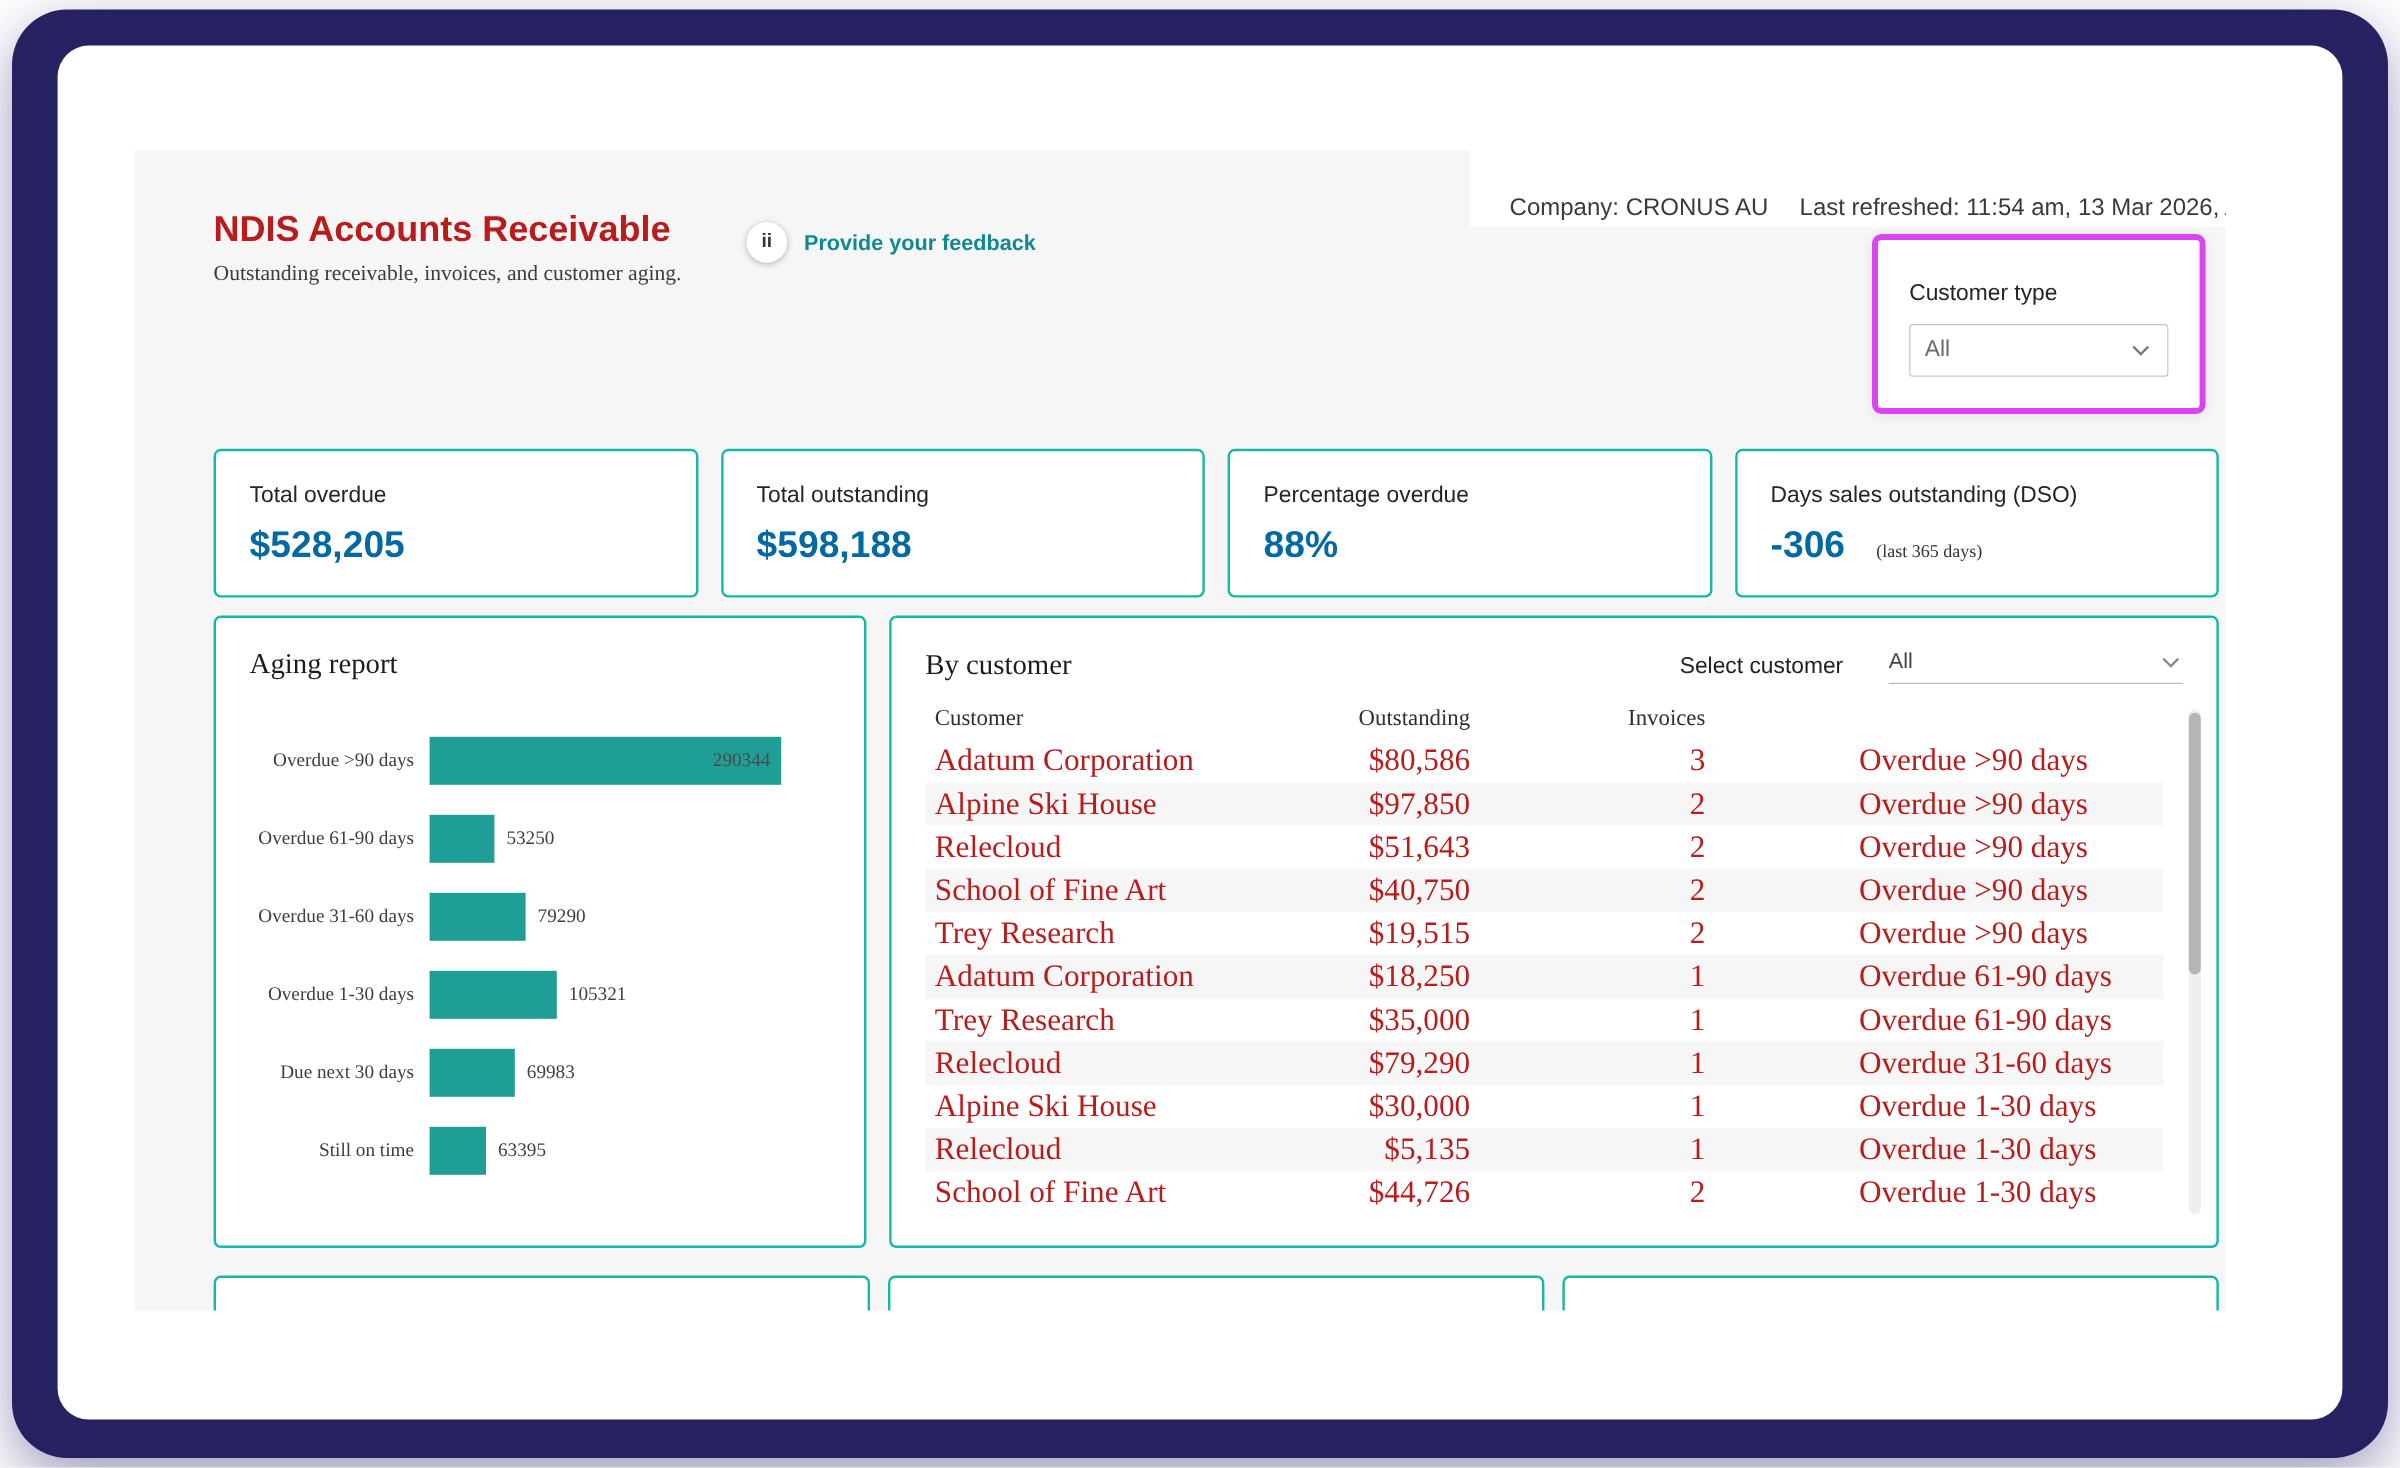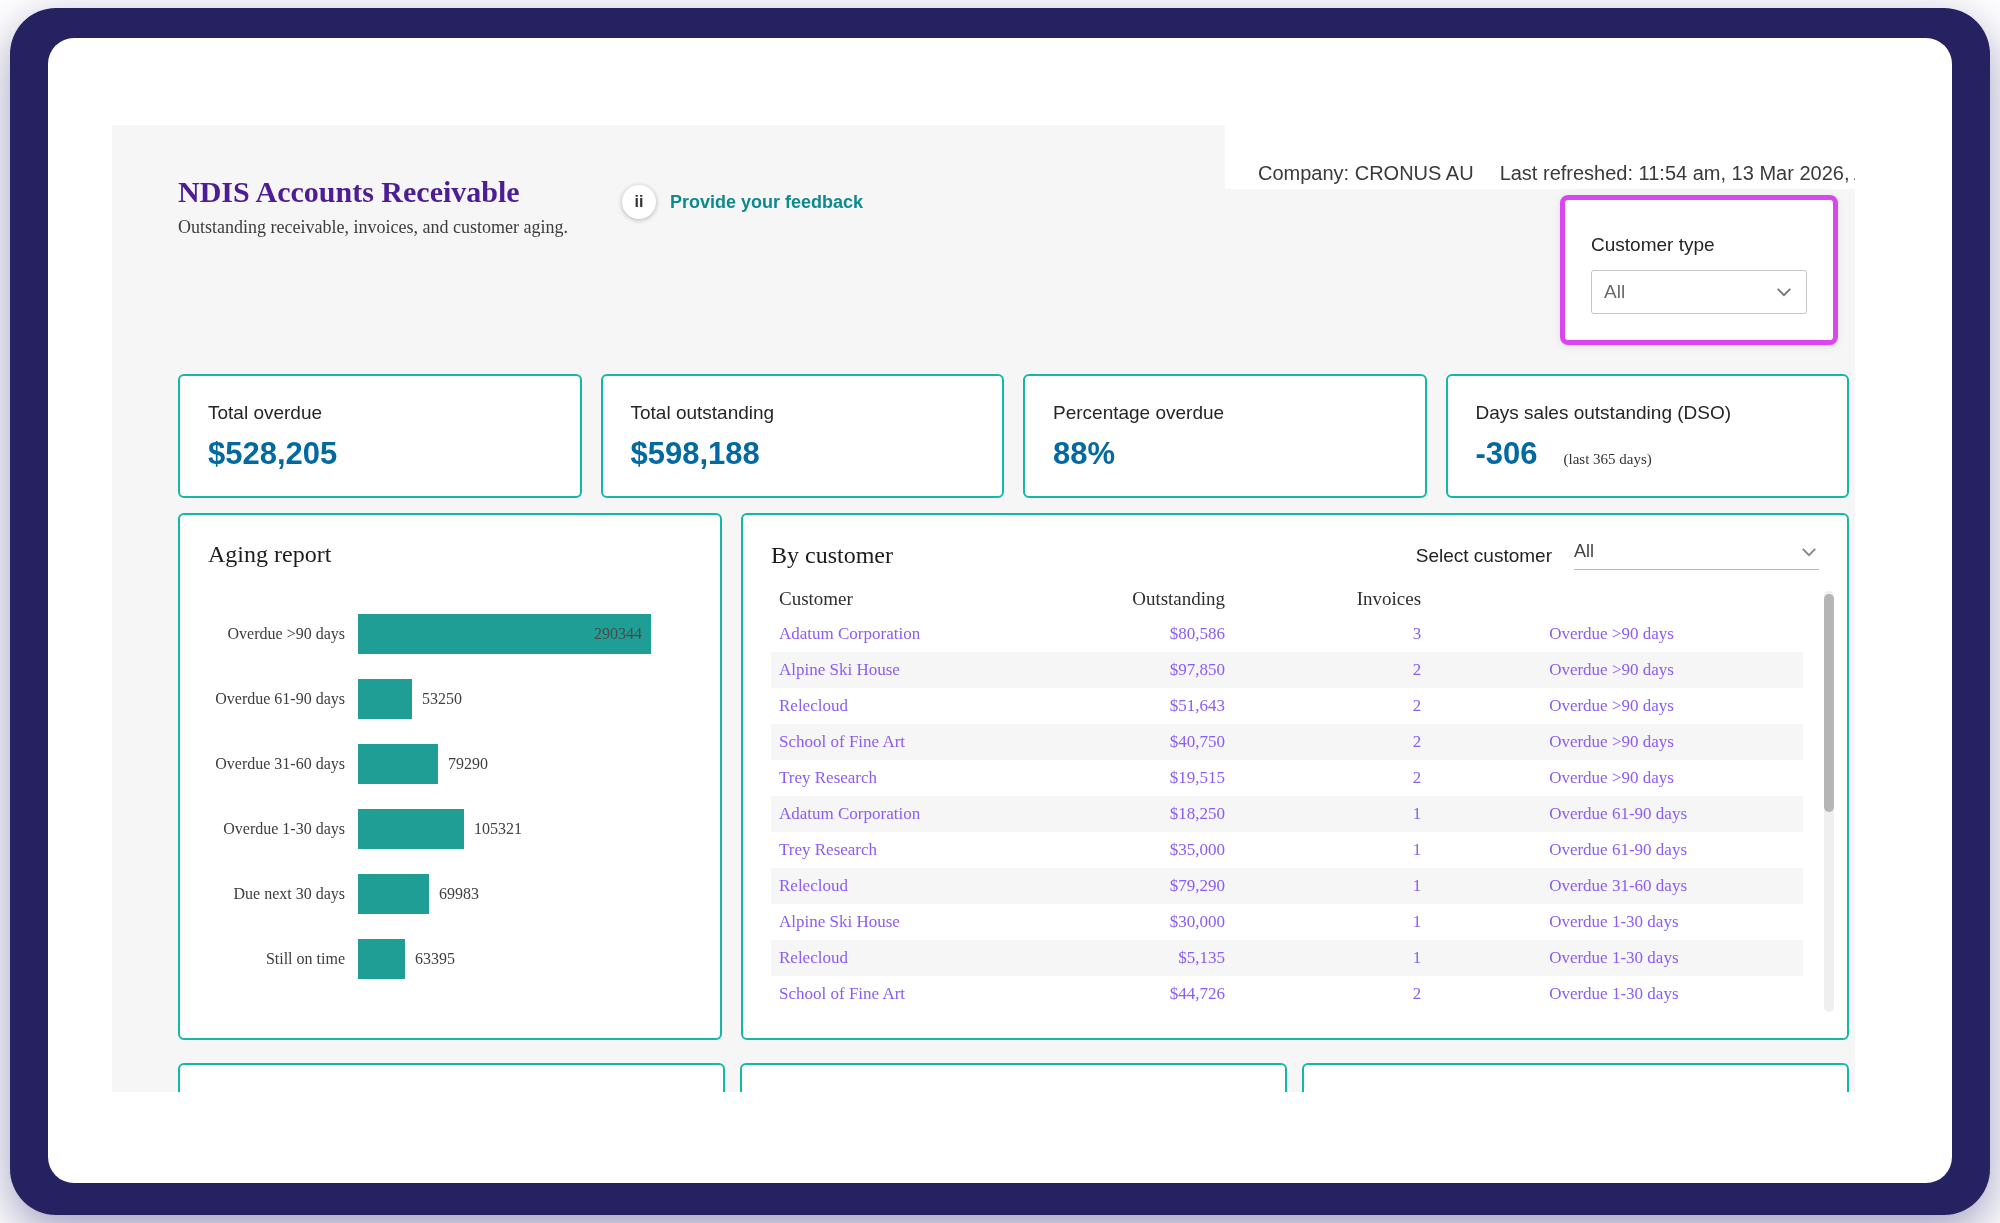--- a/index.html
+++ b/index.html
@@ -32,21 +32,21 @@
   
   .header-strip{position:absolute;top:0;right:0;width:630px;height:64px;background:#ffffff;}
   .company-info{
     position:absolute;left:1146px;top:36px;white-space:nowrap;
     font-size:20px;color:#3a3a3a;line-height:24px;
   }
   .company-info span{margin-right:26px;}
 
   
   .page-header{position:absolute;left:66px;top:48px;}
-  .page-title{font-size:30px;font-weight:700;color:#4c1d95;line-height:38px;font-family:Liberation Serif, serif;}
+  .page-title{font-size:30px;font-weight:700;color:#b91c1c;line-height:38px;}
   .page-subtitle{font-size:18px;color:#3c3c3c;margin-top:6px;}
   .feedback{position:absolute;left:510px;top:60px;display:flex;align-items:center;gap:14px;cursor:pointer;}
   .info-badge{
     width:34px;height:34px;border-radius:50%;background:#ffffff;
     box-shadow:0 1px 5px rgba(0,0,0,.28);display:flex;align-items:center;justify-content:center;
     font-weight:700;font-size:16px;color:#333;
   }
   .feedback-label{font-size:18px;font-weight:700;color:var(--link);}
 
   
@@ -87,33 +87,33 @@
   }
   .bar-area{flex:1;display:flex;align-items:center;position:relative;height:56px;}
   .bar{height:40px;background:var(--accent);position:relative;flex:0 0 auto;}
   .bar-value{
     font-family:"Liberation Serif",serif;font-size:16px;color:#3f3f3f;margin-left:10px;white-space:nowrap;
   }
   .bar-value.inside{position:absolute;right:9px;top:50%;transform:translateY(-50%);margin:0;color:#4a4a4a;}
 
   
   .cust-card{flex:1;padding:26px 28px;position:relative;}
-  .cust-header{display:flex;align-items:center;}
+  .cust-header{display:flex;align-items:center;gap:16px;}
   .cust-header .spacer{flex:1;}
   .sel-cust-label{font-size:19px;color:#222;margin-right:22px;}
   .underline-select{
     width:245px;display:flex;align-items:center;justify-content:space-between;
     border-bottom:1px solid #b9b9b9;padding-bottom:7px;cursor:pointer;
   }
   .underline-select .sel-value{font-size:18px;color:#444;}
 
   .ctable{margin-top:8px;margin-right:16px;font-family:"Liberation Serif",serif;}
   .thead,.trow{display:grid;grid-template-columns:33% 11% 19% 37%;}
   .th{font-size:19px;color:#2f2f2f;padding-top:10px;padding-bottom:6px;}
-  .td{font-size:17px;color:#8b5cf6;height:36px;line-height:36px;overflow:hidden;white-space:nowrap;}
+  .td{font-size:26px;color:#b91c1c;height:36px;line-height:36px;overflow:hidden;white-space:nowrap;}
   .c1{padding-left:8px;}
   .c2,.c3{text-align:right;}
   .c4{padding-left:128px;}
   .trow:nth-child(even){background:#f6f6f6;}
   .sort-caret{
     width:0;height:0;border-left:5px solid transparent;border-right:5px solid transparent;
     border-bottom:6px solid #555;margin:3px 0 0 134px;
   }
   .th.c4{padding-left:0;}
   .th.c4 .hlabel{padding-left:128px;display:block;}

